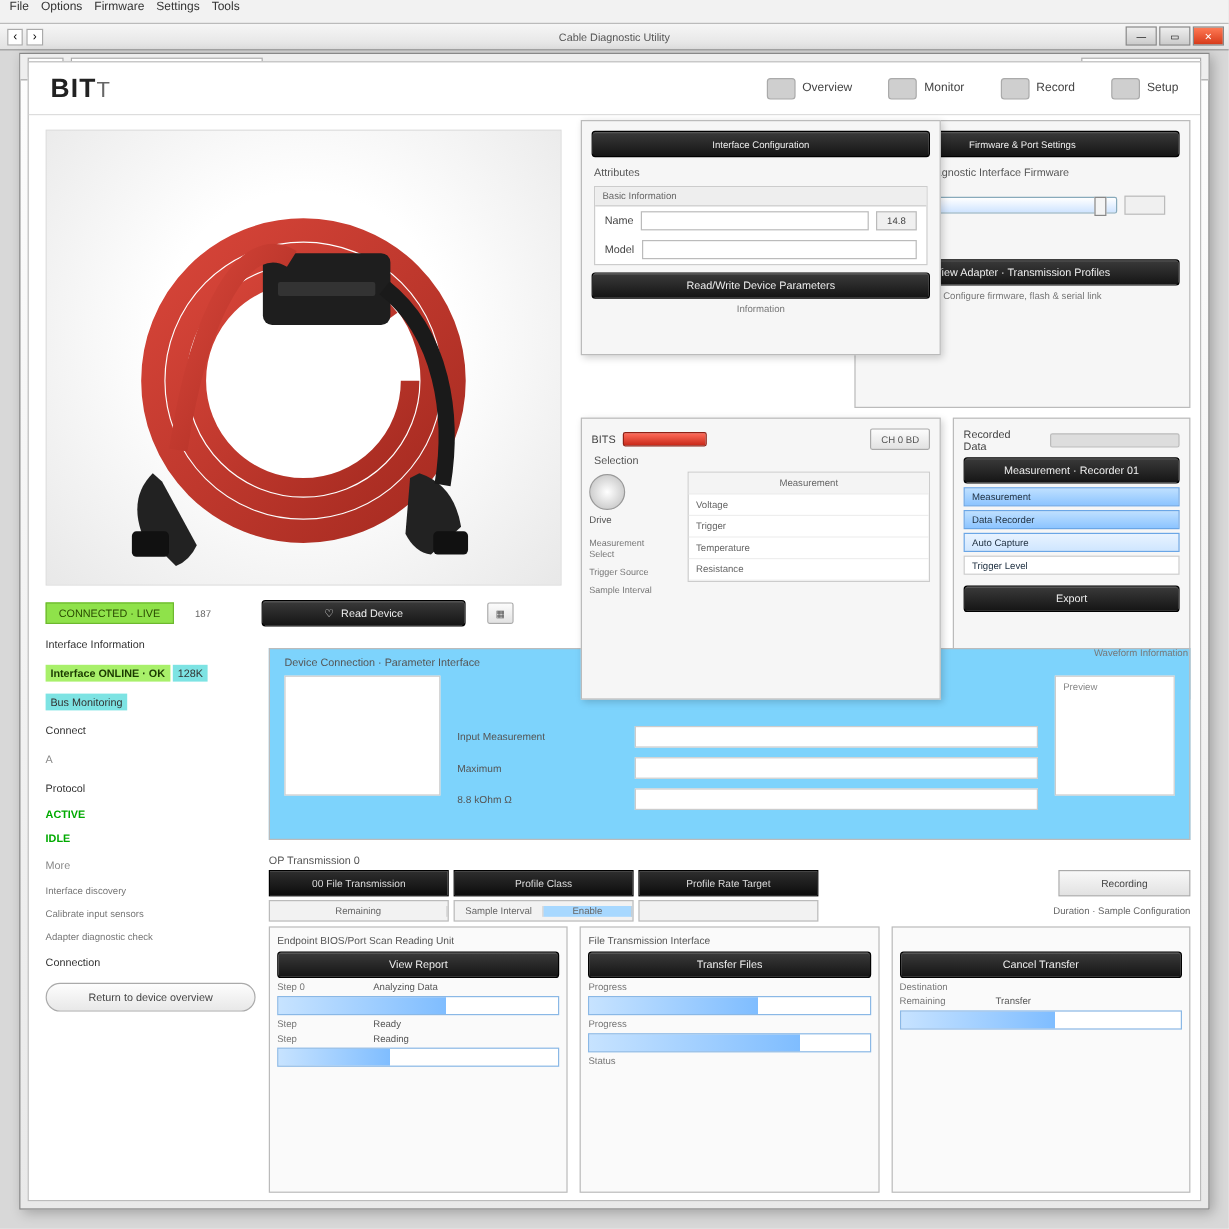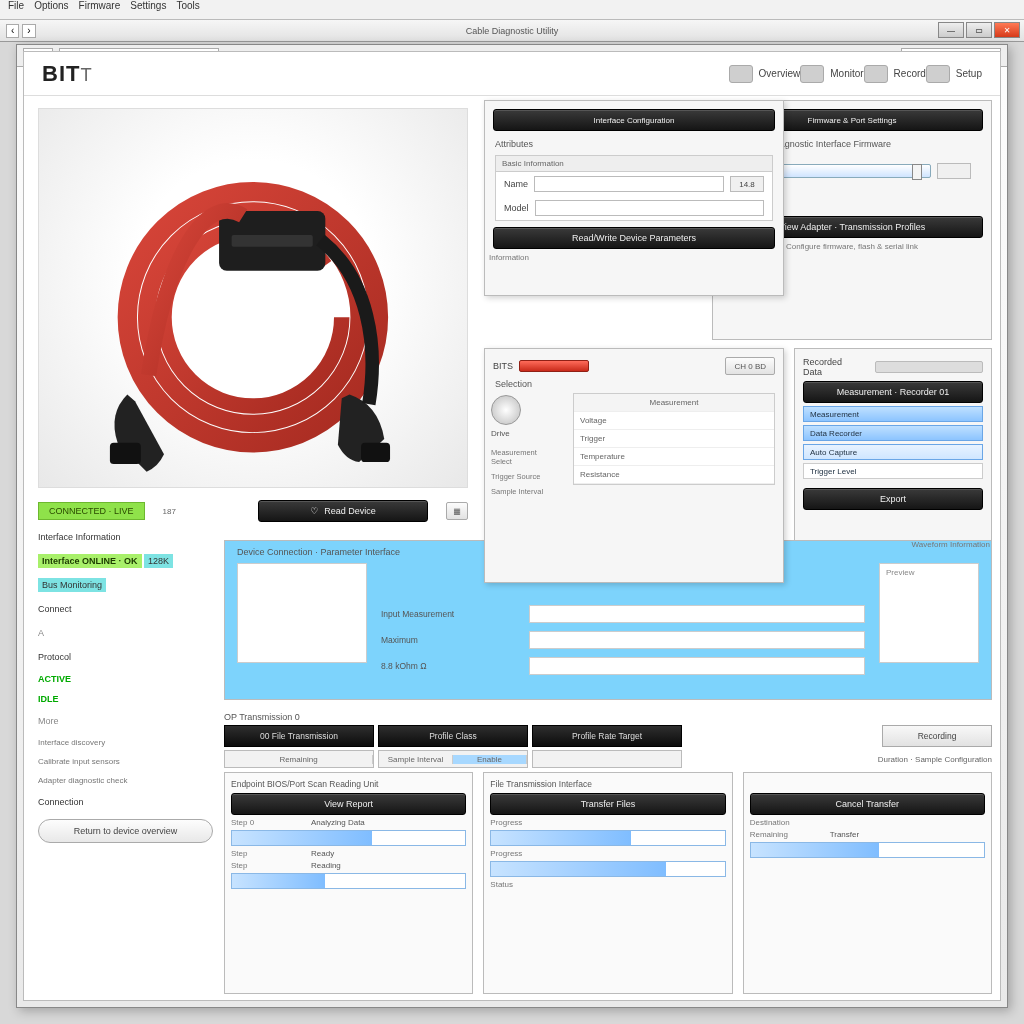--- a/index.html
+++ b/index.html
@@ -46,37 +46,37 @@
   }
   .content {
     position:absolute; left:6px; right:6px; top:6px; bottom:6px;
     background:#fff; border:1px solid #bbb;
   }
 
   
   .brandrow { height:44px; border-bottom:1px solid #ddd; display:flex; align-items:center; padding:0 18px; gap:24px;}
   .brand { font-size:22px; font-weight:800; letter-spacing:1px; color:#222;}
   .brand small{font-weight:400; color:#666;}
-  .tabstrip { margin-left:auto; display:flex; align-items:center;}
+  .tabstrip { margin-left:auto; display:flex; gap:30px; align-items:center;}
   .toptab { display:flex; align-items:center; gap:6px; color:#444; font-size:10px;}
   .toptab .ic { width:24px; height:18px; background:#cfcfcf; border:1px solid #aaa; border-radius:3px;}
 
   
   .main { position:absolute; top:48px; left:0; right:0; bottom:0; }
 
   
   .product {
     position:absolute; left:14px; top:8px; width:430px; height:380px;
     border:1px solid #ddd; background:radial-gradient(circle at 50% 45%, #fff 40%, #e8e8e8 100%);
     display:flex; align-items:center; justify-content:center;
   }
   .product svg{width:92%;height:92%;}
 
   
-  .underimg { position:absolute; left:14px; top:400px; width:430px; display:flex; align-items:center; gap:18px;}
+  .underimg { position:absolute; left:14px; top:400px; width:390px; display:flex; align-items:center; gap:18px;}
   .greentag { background:#8fe24a; color:#2a4a00; padding:3px 10px; border:1px solid #6db82f; font-size:9px;}
   .darkbtn {
     background:linear-gradient(#3a3a3a,#151515); color:#eee; border:1px solid #000;
     height:22px; display:flex;align-items:center;justify-content:center; padding:0 16px;
     border-radius:3px; font-size:9px; box-shadow:inset 0 1px 0 rgba(255,255,255,.15);
   }
   .darkbtn.full{width:100%;}
 
   
   .leftcol { position:absolute; left:14px; top:430px; width:175px; bottom:6px;}
@@ -276,21 +276,21 @@
               <div class="val">14.8</div>
             </div>
           <div class="row">
               <span>Model</span>
               <div class="field"></div>
             </div>
         </div>
         <div style="padding:0 8px;">
             <div class="darkbtn full">Read/Write Device Parameters</div>
           </div>
-        <div style="font-size:8px;color:#777;padding:4px;">Information</div>
+        <div style="text-align:center;font-size:8px;color:#777;padding:4px;">Information</div>
       </div>
 
       <div class="rpanel firmware">
         <div class="panelhead">
             <div class="darkbtn full">Firmware &amp; Port Settings</div>
           </div>
         <div class="subhead">BT 32 OBD Diagnostic Interface Firmware</div>
         <div class="row" style="margin:10px 12px;">
           <div class="slider">
               <div class="thumb"></div>

